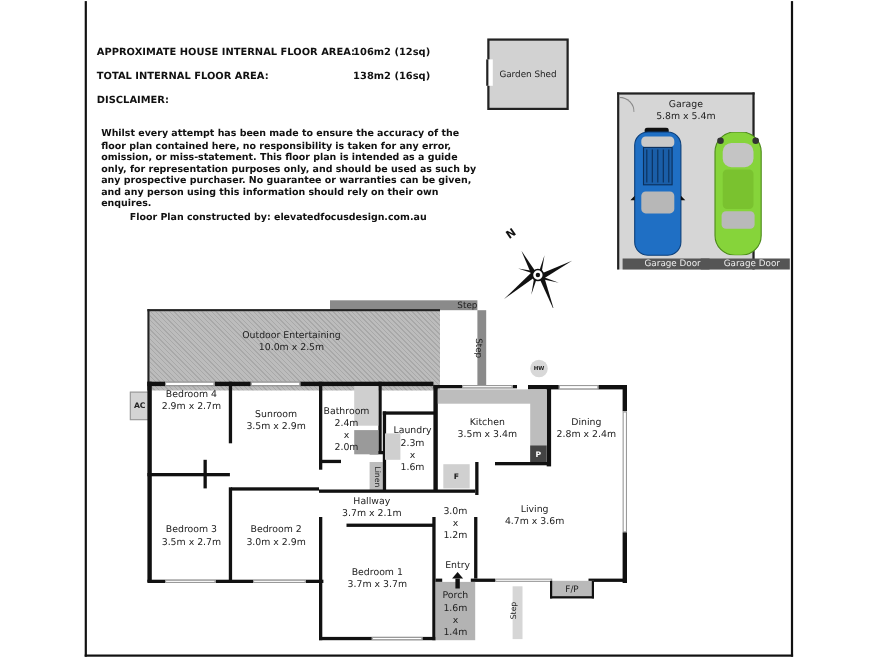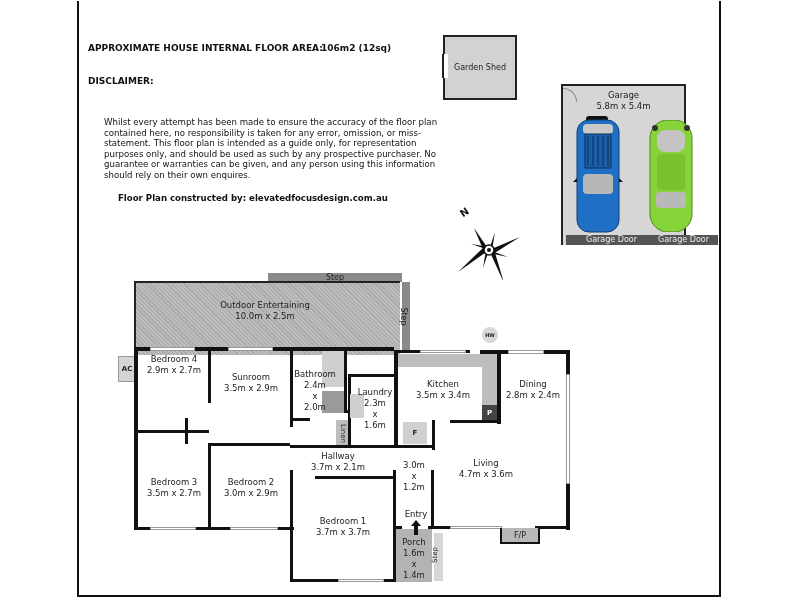--- a/index.html
+++ b/index.html
@@ -2,44 +2,45 @@
 <html><head>
 <meta charset="utf-8">
 <style>
   html, body { margin:0; padding:0; background:#ffffff; }
   body { width:800px; height:600px; position:relative; overflow:hidden; font-family:"DejaVu Sans", sans-serif; }
   .frame { position:absolute; left:77px; top:1px; width:644px; height:596px; border:2px solid #111; border-top:none; box-sizing:border-box; }
   .info { position:absolute; left:88px; top:43px; font-size:9px; font-weight:bold; color:#111; line-height:11px; }
   .info .row { position:relative; height:11px; white-space:nowrap; }
   .info .val { position:absolute; left:233px; }
   .info .gap { height:11px; }
-  .disc { position:absolute; left:104px; top:117px; width:350px; font-size:8.6px; font-weight:normal; line-height:10.5px; color:#111; }
+  .disc { position:absolute; left:92px; top:117px; width:350px; font-size:8.6px; font-weight:bold; line-height:10.5px; color:#111; }
   .credit { position:absolute; left:118px; top:193px; font-size:8.6px; font-weight:bold; color:#111; white-space:nowrap; }
   .shed { position:absolute; left:443px; top:35px; width:74px; height:65px; background:#d2d2d2; border:2px solid #222; box-sizing:border-box; font-size:8px; color:#222; display:flex; align-items:center; justify-content:center; }
   .shed .door { position:absolute; left:-3px; top:17px; width:4px; height:24px; background:#fff; border-left:2px solid #222; }
   .garage { position:absolute; left:561px; top:84px; width:125px; height:161px; background:#d6d6d6; border:2px solid #222; border-bottom:none; box-sizing:border-box; }
   .garage .label { position:absolute; left:0; right:0; top:4px; text-align:center; font-size:8.5px; color:#222; line-height:11px; }
   .gdoor { position:absolute; bottom:0; height:10px; background:#555; color:#eee; font-size:8px; line-height:10px; text-align:center;padding-left:12px; }
   .lbl { position:absolute; font-size:8.5px; color:#222; text-align:center; line-height:11px; white-space:nowrap; }
   .outdoor { position:absolute; left:134px; top:281px; width:266px; height:74px; background:repeating-linear-gradient(45deg,#a8a8a8 0 1px,#bcbcbc 1px 3px); border-top:2px solid #222; border-left:2px solid #222; box-sizing:border-box; }
-  .step { position:absolute; background:#8a8a8a; color:#222; font-size:8px; text-align:center; }
+  .step { position:absolute; background:#8a8a8a; color:#222; font-size:8px; text-align:right;margin-left:32px; }
   .wall { position:absolute; background:#111; }
   .win { position:absolute; background:#fff; border:1px solid #999; box-sizing:border-box; }
   .grey { position:absolute; background:#bdbdbd; }
   .door-arc { position:absolute; border:1px solid #888; box-sizing:border-box; }
   .small { position:absolute; font-size:7px; font-weight:bold; color:#222; display:flex; align-items:center; justify-content:center; }
 </style>
 </head>
 <body>
 
 <div class="frame"></div>
 
 <div class="info">
   <div class="row"><span>APPROXIMATE HOUSE INTERNAL FLOOR AREA:</span><span class="val">106m2 (12sq)</span></div>
   <div class="gap"></div>
+  <div class="row"><span>TOTAL INTERNAL FLOOR AREA:</span><span class="val">138m2 (16sq)</span></div>
   <div class="gap"></div>
   <div class="row"><span>DISCLAIMER:</span></div>
 </div>
 <div class="disc">Whilst every attempt has been made to ensure the accuracy of the floor plan contained here, no responsibility is taken for any error, omission, or miss-statement. This floor plan is intended as a guide only, for representation purposes only, and should be used as such by any prospective purchaser. No guarantee or warranties can be given, and any person using this information should rely on their own enquires.</div>
 <div class="credit">Floor Plan constructed by: elevatedfocusdesign.com.au</div>
 
 <div class="shed">
   <div class="door"></div>
   <span>Garden Shed</span>
 </div>

